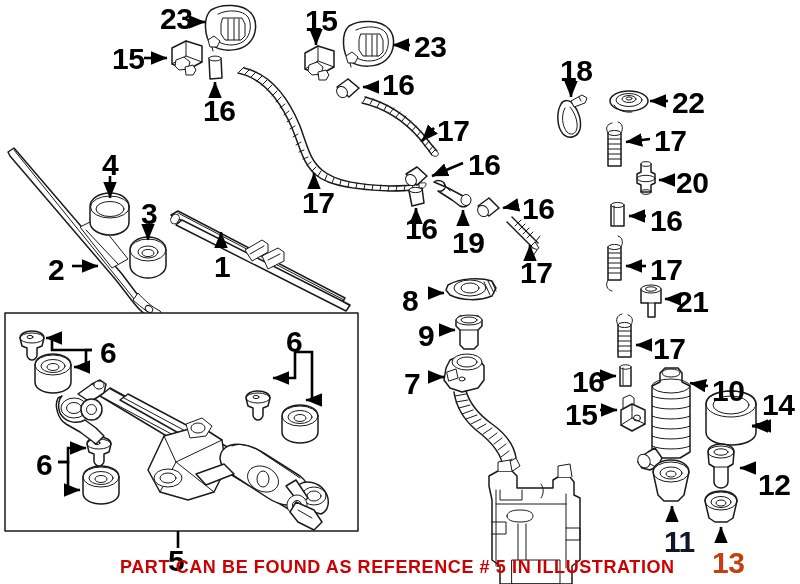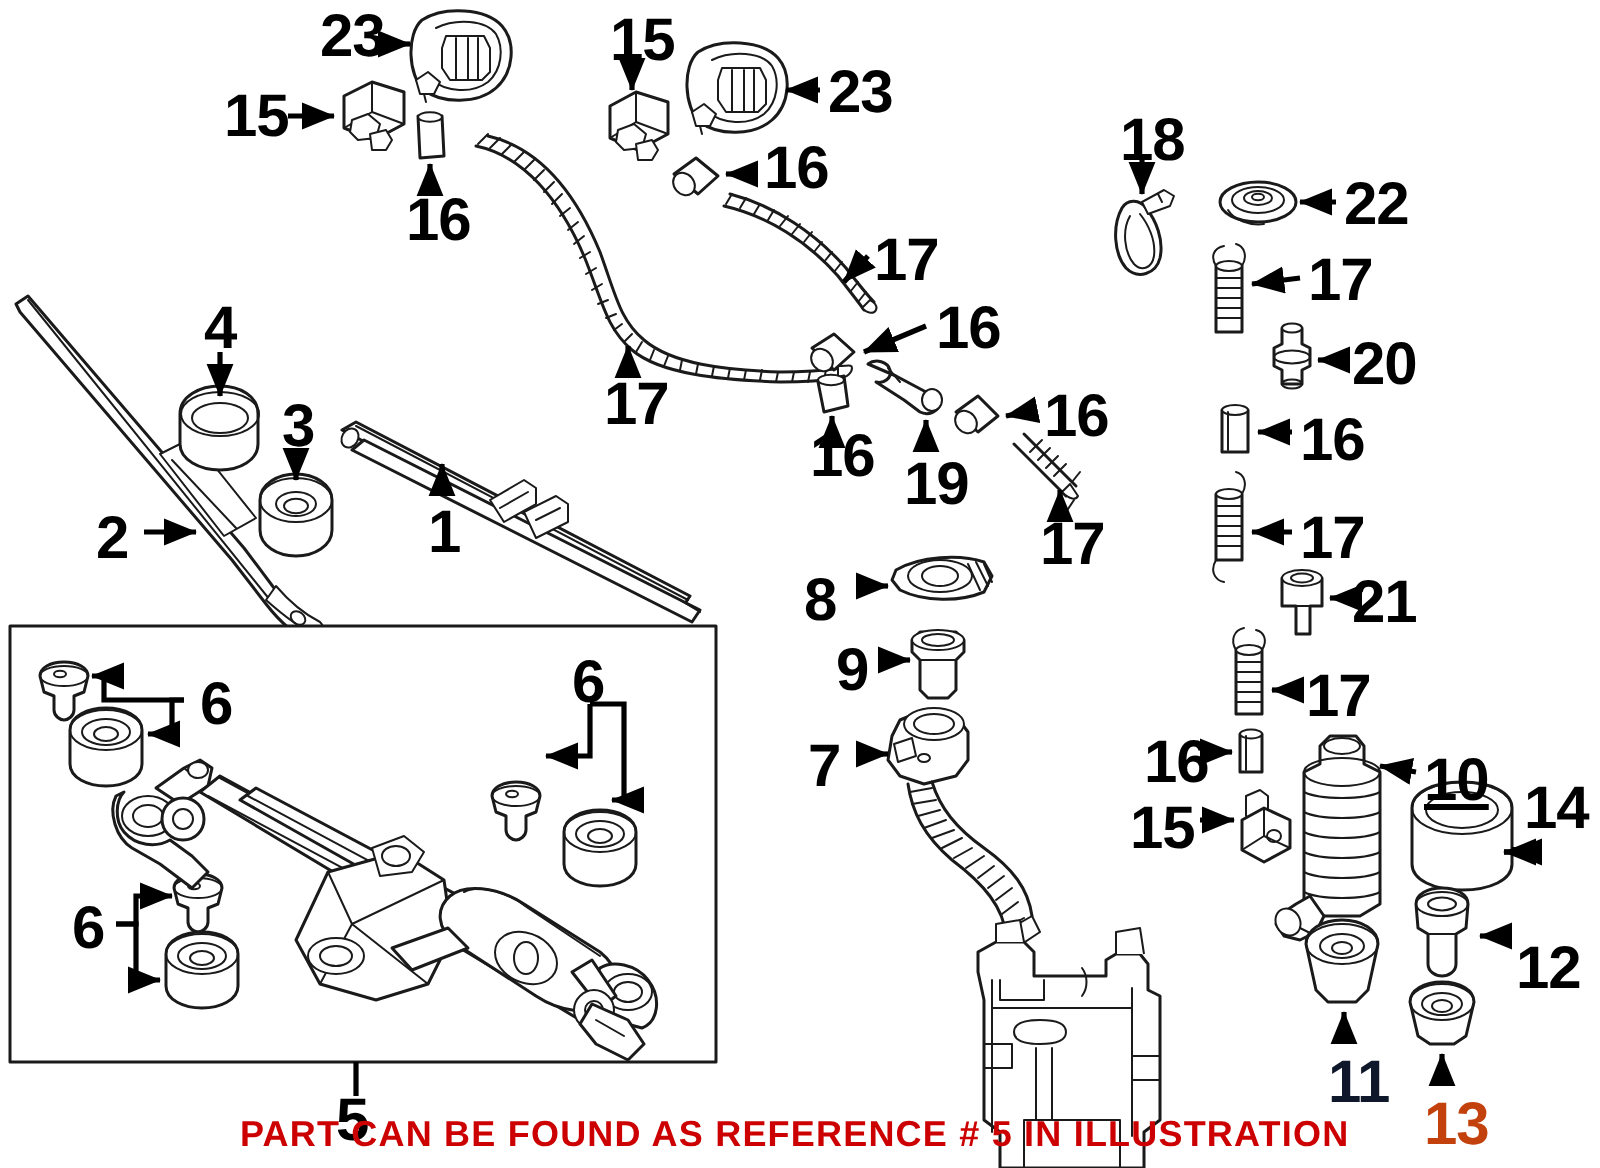--- a/index.html
+++ b/index.html
@@ -735,21 +735,21 @@
   <div class="callout cal-lg" style="left: 214px; top: 252px; color: rgb(0, 0, 0);">1</div>
   <div class="callout cal-lg" style="left: 402px; top: 286px; color: rgb(0, 0, 0);">8</div>
   <div class="callout cal-lg" style="left: 418px; top: 321px; color: rgb(0, 0, 0);">9</div>
   <div class="callout cal-lg" style="left: 404px; top: 369px; color: rgb(0, 0, 0);">7</div>
   <div class="callout cal-lg" style="left: 100px; top: 338px; color: rgb(0, 0, 0);">6</div>
   <div class="callout cal-lg" style="left: 286px; top: 327px; color: rgb(0, 0, 0);">6</div>
   <div class="callout cal-lg" style="left: 36px; top: 450px; color: rgb(0, 0, 0);">6</div>
   <div class="callout cal-lg" style="left: 168px; top: 546px; color: rgb(0, 0, 0);">5</div>
   <div class="callout cal-lg" style="left: 572px; top: 367px; color: rgb(0, 0, 0);">16</div>
   <div class="callout cal-lg" style="left: 565px; top: 400px; color: rgb(0, 0, 0);">15</div>
-  <div class="callout cal-lg" style="left: 712px; top: 376px; color: rgb(0, 0, 0); text-decoration: underline;">10</div>
+  <div class="callout cal-lg" style="left: 712px; top: 376px; color: rgb(0, 0, 0);">10</div>
   <div class="callout cal-lg" style="left: 762px; top: 390px; color: rgb(0, 0, 0);">14</div>
   <div class="callout cal-lg" style="left: 758px; top: 470px; color: rgb(0, 0, 0);">12</div>
   <div class="callout cal-lg" style="left: 664px; top: 527px; color: #0f172a;">11</div>
   <div class="callout cal-lg" style="left: 712px; top: 548px; color: #c2410c;">13</div>
 
   <div class="footnote" style="left: 120px; top: 557px; color: rgb(204, 0, 0);">PART CAN BE FOUND AS REFERENCE # 5 IN ILLUSTRATION</div>
 
 </div>
 
 </body></html>

